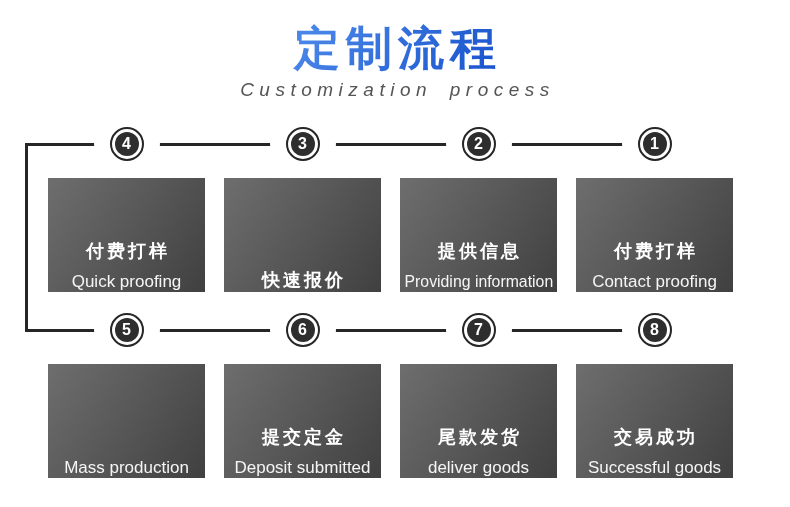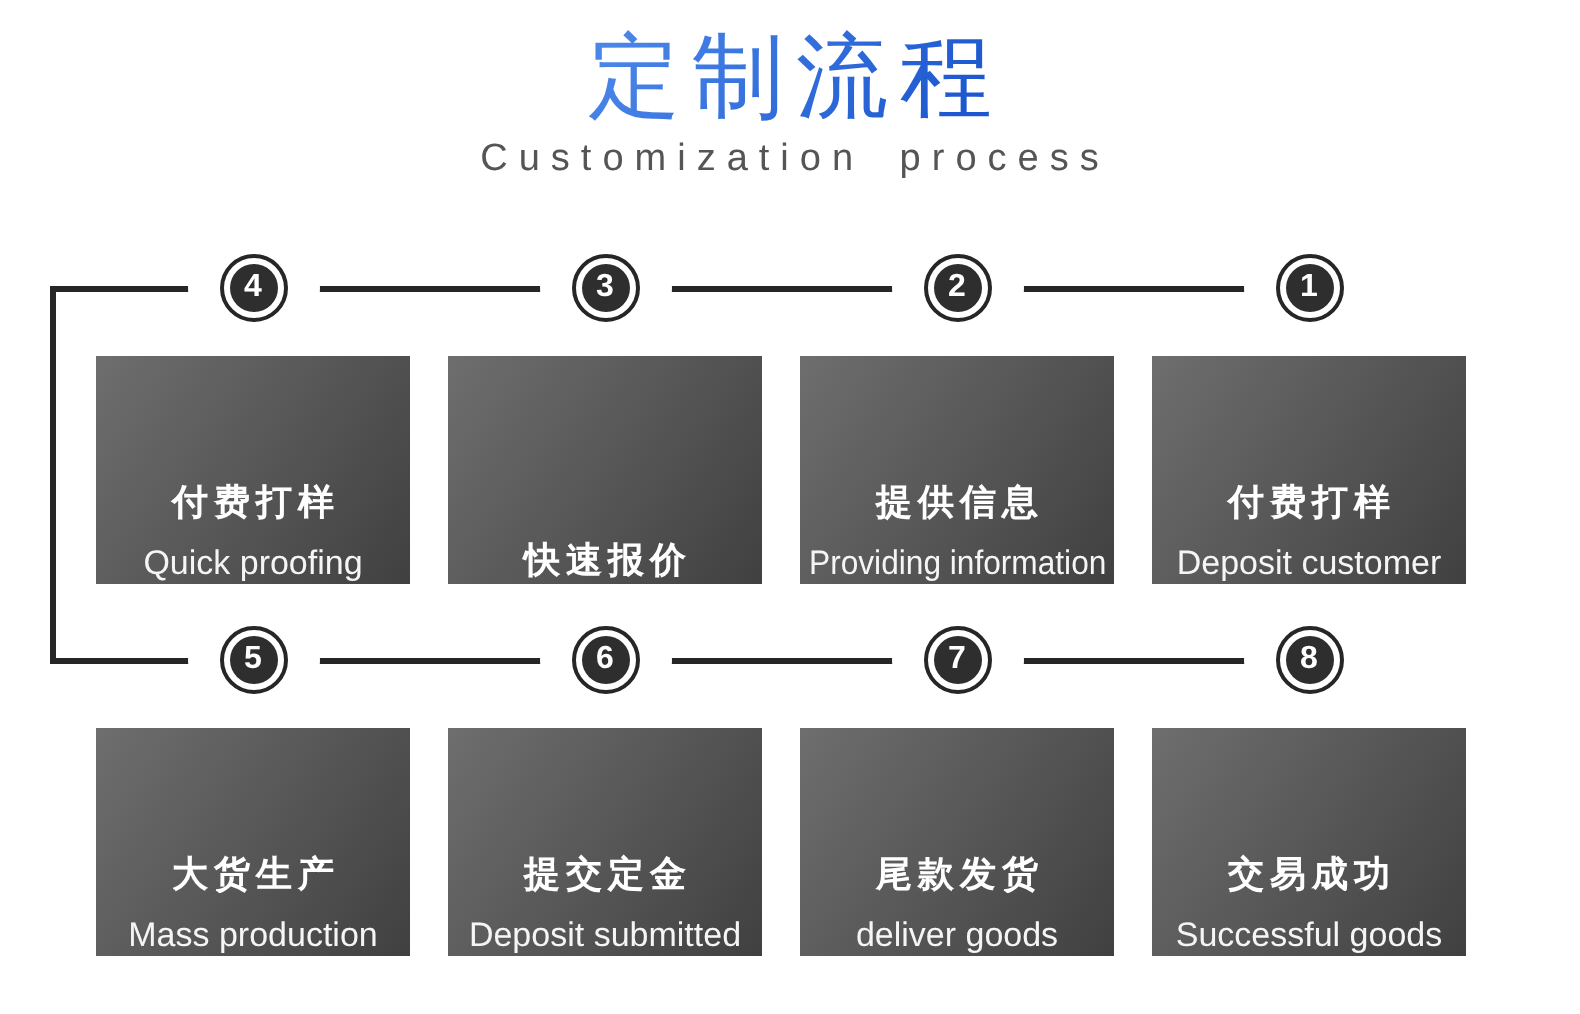--- a/index.html
+++ b/index.html
@@ -31,39 +31,40 @@
 
   
   .header {
     position: absolute;
     top: 0; left: 0;
     width: 100%;
     text-align: center;
   }
   .title {
     display: inline-block;
-    margin-top: 12px;
+    margin-top: 22px;
     font-size: 46px;
-    font-weight: 400;
+    font-weight: 700;
     letter-spacing: 6px;
     padding-left: 6px; 
     background: linear-gradient(125deg, var(--title-gradient-start) 10%, var(--title-gradient-end) 90%);
     -webkit-background-clip: text;
     background-clip: text;
     color: transparent;
     -webkit-text-fill-color: transparent;
     line-height: 1.15;
   }
   .subtitle {
     margin-top: 4px;
     font-size: 19px;
     letter-spacing: 5.5px;
     word-spacing: 7px;
     padding-left: 5px;
     color: var(--subtitle-color);
+    font-style: italic;
   }
 
   
   .line {
     position: absolute;
     background: var(--connector);
     z-index: 0;
   }
   .hline-top    { left: 25px; top: 143px; width: 630px; height: 3px; }
   .hline-bottom { left: 25px; top: 329px; width: 630px; height: 3px; }
@@ -174,30 +175,29 @@
       <div class="box-en" style="transform: scaleX(0.931);">Providing information</div>
     </div>
   </div>
 
   <div class="step row1 col3">
     <div class="circle-outer">
       <div class="circle-disc">1</div>
     </div>
     <div class="box">
       <div class="box-zh">付费打样</div>
-      <div class="box-en">Deposit customer</div>
+      <div class="box-en">Contact proofing</div>
     </div>
   </div>
 
   <div class="step row2 col0">
     <div class="circle-outer">
       <div class="circle-disc">5</div>
     </div>
     <div class="box">
-      <div class="box-zh">大货生产</div>
       <div class="box-en">Mass production</div>
     </div>
   </div>
 
   <div class="step row2 col1">
     <div class="circle-outer">
       <div class="circle-disc">6</div>
     </div>
     <div class="box">
       <div class="box-zh">提交定金</div>

